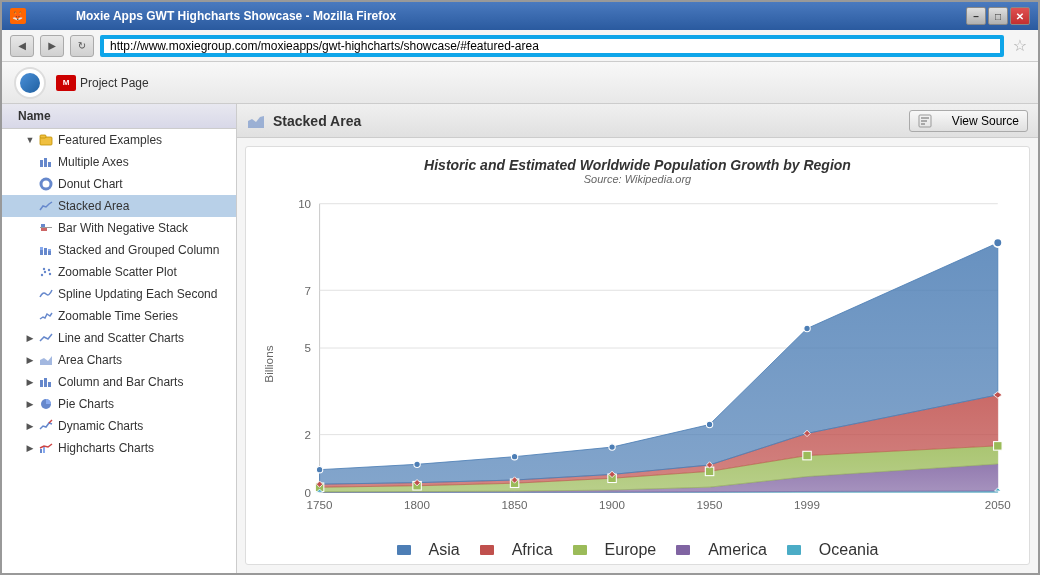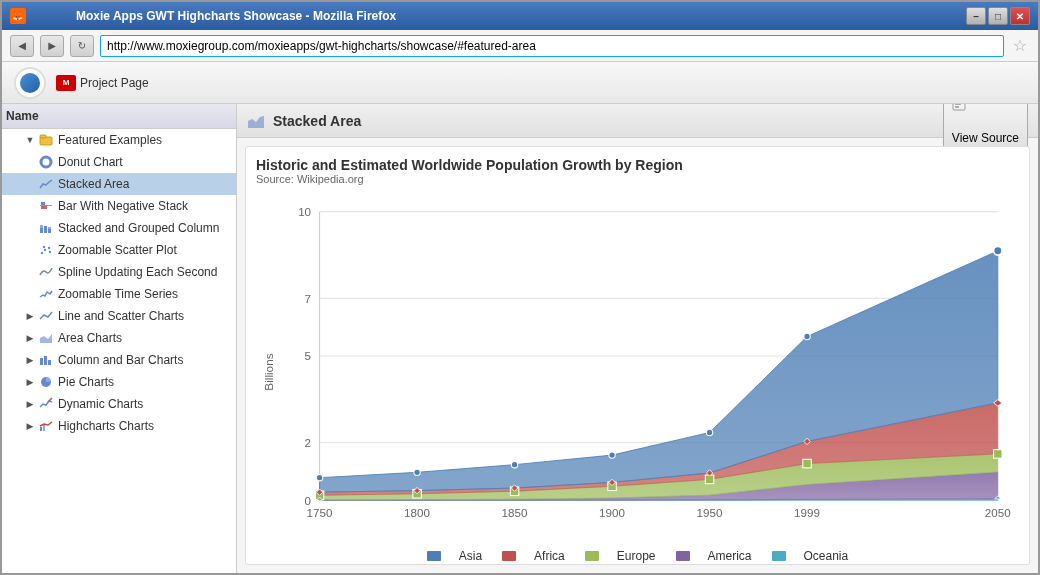--- a/index.html
+++ b/index.html
@@ -10,65 +10,65 @@
     .title-bar { background: linear-gradient(to bottom, #4a7abf, #2a5a9f); color: white; height: 28px; display: flex; align-items: center; padding: 0 8px; font-size: 12px; font-weight: bold; flex-shrink: 0; }
     .title-bar-icon { width: 16px; height: 16px; margin-right: 6px; background: #ff6600; border-radius: 2px; display: flex; align-items: center; justify-content: center; font-size: 9px; color: white; }
     .title-bar-text { flex: 1; padding-left: 44px; }
     .title-bar-buttons { display: flex; gap: 2px; }
     .tb-btn { width: 20px; height: 18px; background: linear-gradient(to bottom, #e0e0e0, #b0b0b0); border: 1px solid #888; border-radius: 2px; display: flex; align-items: center; justify-content: center; font-size: 10px; cursor: pointer; color: #333; }
     .tb-btn.close { background: linear-gradient(to bottom, #e05050, #c03030); color: white; }
 
     
     .address-bar { background: #f5f5f5; border-bottom: 1px solid #ccc; height: 32px; display: flex; align-items: center; padding: 0 8px; gap: 6px; flex-shrink: 0; }
     .nav-btn { width: 24px; height: 22px; background: linear-gradient(to bottom, #e8e8e8, #d0d0d0); border: 1px solid #aaa; border-radius: 3px; display: flex; align-items: center; justify-content: center; font-size: 10px; color: #555; cursor: pointer; }
-    .url-box { flex: 1; height: 22px; border: 1px solid #0ea5e9; background: white; padding: 2px 6px; font-size: 12px; border-radius: 2px; display: flex; align-items: center; }
+    .url-box { flex: 1; height: 22px; border: 4px solid #0ea5e9; background: white; padding: 2px 6px; font-size: 12px; border-radius: 2px; display: flex; align-items: center; }
     .star-btn { width: 20px; height: 20px; color: #aaa; display: flex; align-items: center; justify-content: center; font-size: 16px; }
 
     
     .app-bar { background: linear-gradient(to bottom, #f8f8f8, #e8e8e8); border-bottom: 1px solid #ccc; height: 42px; display: flex; align-items: center; padding: 0 12px; flex-shrink: 0; }
     .app-logo { width: 32px; height: 32px; background: white; border-radius: 50%; border: 2px solid #ddd; display: flex; align-items: center; justify-content: center; margin-right: 10px; }
     .app-logo-inner { width: 20px; height: 20px; background: linear-gradient(135deg, #4a90d9, #2060a0); border-radius: 50%; }
     .app-title { font-size: 18px; font-weight: bold; color: #333; flex: 1; }
     .project-page-btn { display: flex; align-items: center; gap: 4px; margin-right: 8px; cursor: pointer; }
     .moxie-logo { width: 20px; height: 16px; background: #cc0000; border-radius: 2px; display: flex; align-items: center; justify-content: center; color: white; font-size: 8px; font-weight: bold; }
     .project-page-text { color: #333; font-size: 12px; }
     .theme-select { height: 24px; border: 1px solid #aaa; background: linear-gradient(to bottom, #f8f8f8, #e0e0e0); padding: 0 4px; font-size: 12px; border-radius: 2px; }
 
     
     .main-content { display: flex; flex: 1; overflow: hidden; }
 
     
     .sidebar { width: 235px; background: white; border-right: 1px solid #ccc; overflow-y: auto; flex-shrink: 0; }
-    .sidebar-header { background: linear-gradient(to bottom, #e8e8f0, #d8d8e8); border-bottom: 1px solid #ccc; padding: 5px 4px; font-size: 12px; font-weight: bold; color: #333; }
+    .sidebar-header { background: linear-gradient(to bottom, #e8e8f0, #d8d8e8); border-bottom: 1px solid #ccc; padding: 5px 16px; font-size: 12px; font-weight: bold; color: #333; }
     .tree-item { display: flex; align-items: center; padding: 3px 4px; cursor: pointer; font-size: 12px; color: #333; }
     .tree-item.selected { background: #b8d0e8; }
     .expand-icon { width: 16px; height: 16px; display: flex; align-items: center; justify-content: center; font-size: 9px; color: #555; flex-shrink: 0; }
     .tree-icon { width: 16px; height: 16px; margin-right: 4px; flex-shrink: 0; display: flex; align-items: center; justify-content: center; }
     .tree-icon svg { width: 14px; height: 14px; }
     .indent1 { padding-left: 20px; }
     .indent2 { padding-left: 36px; }
 
     
     .chart-area { flex: 1; display: flex; flex-direction: column; background: #f5f5f5; overflow: hidden; }
     .chart-header { background: linear-gradient(to bottom, #f0f0f0, #e0e0e0); border-bottom: 1px solid #ccc; height: 34px; display: flex; align-items: center; padding: 0 10px; flex-shrink: 0; }
     .chart-header-icon { width: 18px; height: 18px; margin-right: 8px; }
     .chart-header-title { font-size: 14px; font-weight: bold; color: #333; flex: 1; }
-    .view-source-btn { display: flex; align-items: flex-start; gap: 20px; background: linear-gradient(to bottom, #f8f8f8, #e0e0e0); border: 1px solid #aaa; border-radius: 3px; padding: 3px 8px; cursor: pointer; font-size: 12px; flex-direction: column; }
+    .view-source-btn { display: flex; align-items: flex-end; gap: 20px; background: linear-gradient(to bottom, #f8f8f8, #e0e0e0); border: 1px solid #aaa; border-radius: 3px; padding: 3px 8px; cursor: pointer; font-size: 12px; }
     .chart-container { flex: 1; background: white; margin: 8px; border: 1px solid #ddd; border-radius: 3px; display: flex; flex-direction: column; overflow: hidden; padding: 10px; }
-    .chart-title-block { margin-bottom: 16px; }
+    .chart-title-block { text-align: center; margin-bottom: 8px; font-style: italic; }
     .chart-title-main { font-size: 14px; font-weight: bold; color: #333; }
     .chart-title-sub { font-size: 11px; color: #666; }
 
     
     .chart-svg-wrapper { flex: 1; position: relative; }
     .chart-svg-wrapper svg { width: 100%; height: 100%; }
 
     
     .chart-legend { display: flex; justify-content: center; gap: 20px; padding: 6px 0; flex-shrink: 0; }
-    .legend-item { display: flex; align-items: center; gap: 18px; font-size: 12px; color: #333; }
+    .legend-item { display: flex; align-items: center; gap: 18px; font-size: 16px; color: #333; }
     .legend-swatch { width: 14px; height: 10px; border-radius: 1px; }
 
     .highstock-label { text-align: right; padding: 2px 8px 4px; font-size: 11px; color: #999; flex-shrink: 0; }
   </style>
 </head>
 <body>
 
 <div class="window-frame">
 
   <div class="title-bar">
@@ -110,20 +110,30 @@
         <div class="expand-icon">▼</div>
         <div class="tree-icon">
           <svg viewBox="0 0 14 14" fill="none">
               <rect x="1" y="4" width="12" height="8" rx="1" fill="#f0c040" stroke="#c09000" stroke-width="0.8"></rect>
               <rect x="1" y="2" width="6" height="3" rx="1" fill="#f0c040" stroke="#c09000" stroke-width="0.8"></rect>
             </svg>
         </div>
         <span>Featured Examples</span>
       </div>
 
+      <div class="tree-item indent2">
+        <div class="tree-icon">
+          <svg viewBox="0 0 14 14">
+              <rect x="1" y="5" width="3" height="7" fill="#6688cc"></rect>
+              <rect x="5" y="3" width="3" height="9" fill="#6688cc"></rect>
+              <rect x="9" y="7" width="3" height="5" fill="#6688cc"></rect>
+            </svg>
+        </div>
+        <span>Multiple Axes</span>
+      </div>
       <div class="tree-item indent2">
         <div class="tree-icon">
           <svg viewBox="0 0 14 14">
               <circle cx="7" cy="7" r="5" fill="none" stroke="#6688cc" stroke-width="3"></circle>
             </svg>
         </div>
         <span>Donut Chart</span>
       </div>
       <div class="tree-item indent2 selected">
         <div class="tree-icon">

